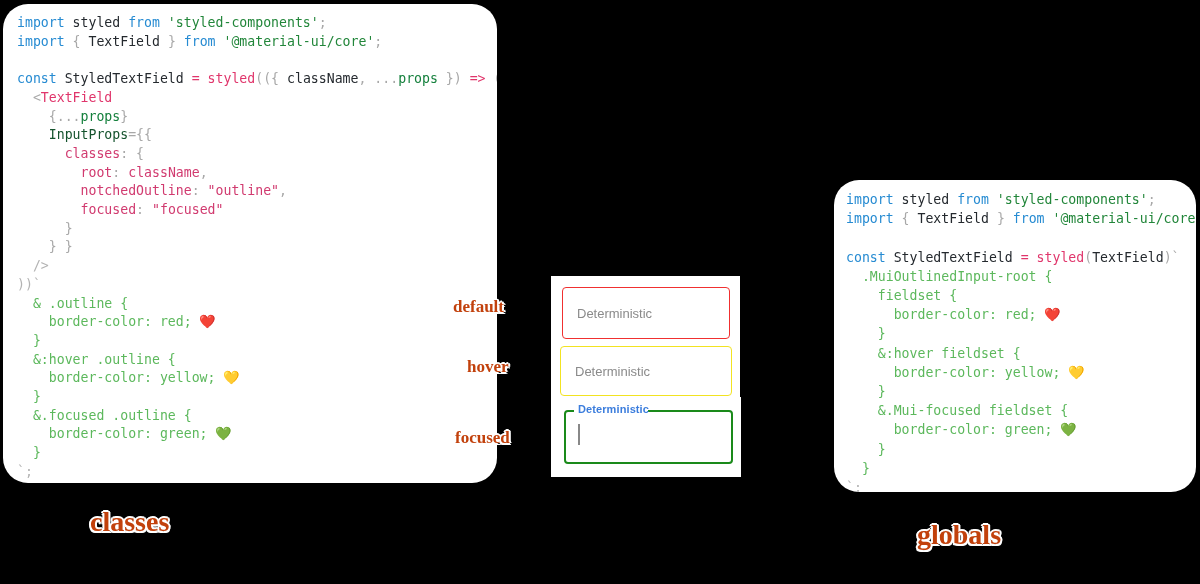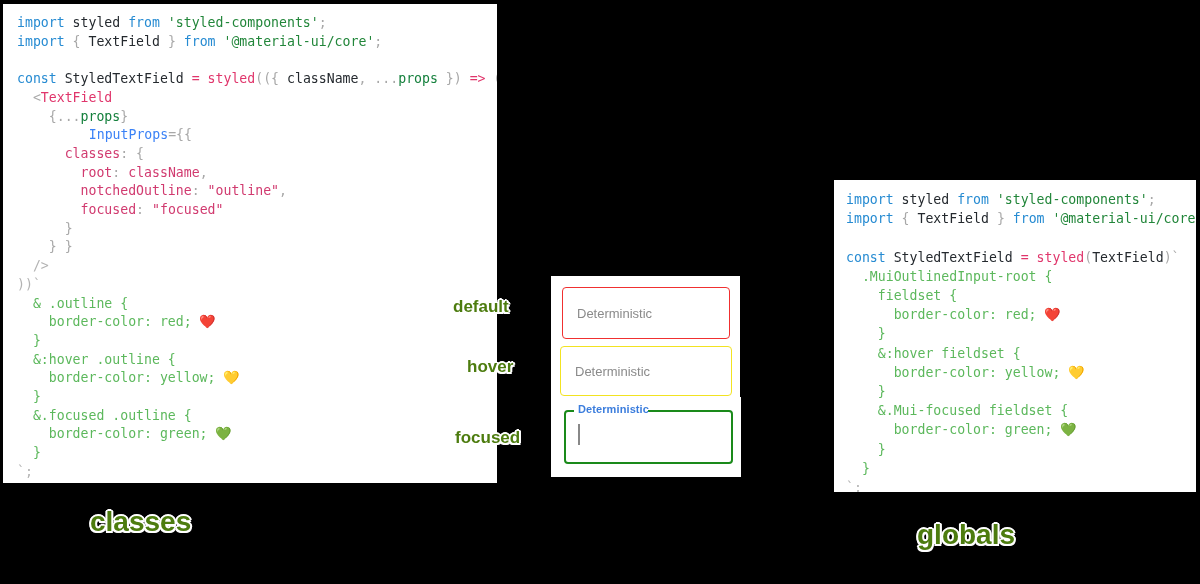--- a/index.html
+++ b/index.html
@@ -14,37 +14,38 @@
     overflow: hidden;
     font-family: "DejaVu Sans", sans-serif;
   }
 
   
   .code-panel {
     position: absolute;
     background: #ffffff;
     box-sizing: border-box;
     overflow: hidden;
+    border-radius: 25px;
   }
   .code-block {
     font-family: "DejaVu Sans Mono", monospace;
     white-space: pre;
     color: #2a2a2a;
   }
   .code-line { display: block; }
 
   
   .tok-kw      { color: #268bd2; }       
   .tok-plain   { color: #24292e; }
   .tok-punc    { color: #a8a8a8; }
   .tok-str     { color: #22863a; }       
   .tok-fn      { color: #e0356b; }       
   .tok-op      { color: #e0356b; }       
   .tok-tag     { color: #e0356b; }       
-  .tok-attr    { color: #3b82f6; margin-left: 40px; }       
+  .tok-attr    { color: #14532d; }       
   .tok-prop    { color: #d13a6f; }       
   .tok-var     { color: #15803d; }       
   .tok-css     { color: #5cb85c; }
   .tok-grey    { color: #b3b3b3; }
 
   
   #panel-classes {
     left: 3px;  top: 4px;  width: 494px;  height: 479px;
     padding: 10px 0 0 14px;
   }
@@ -126,23 +127,23 @@
     left: 12px;
     top: 12px;
     width: 2px;
     height: 21px;
     background: #888888;
   }
 
   
   .annot {
     position: absolute;
-    font-family: Liberation Sans, sans-serif;
+    font-family: Liberation Serif, serif;
     font-weight: bold;
-    color: #4d7c0f;
+    color: #c2410c;
     white-space: nowrap;
     text-shadow:
       -1.5px -1.5px 0 #fff,  1.5px -1.5px 0 #fff,
       -1.5px  1.5px 0 #fff,  1.5px  1.5px 0 #fff,
       -2px 0 0 #fff, 2px 0 0 #fff, 0 -2px 0 #fff, 0 2px 0 #fff;
   }
   .annot-state { font-size: 17px; }
   #annot-default { left: 453px; top: 297px; }
   #annot-hover   { left: 467px; top: 357px; }
   #annot-focused { left: 455px; top: 428px; }

